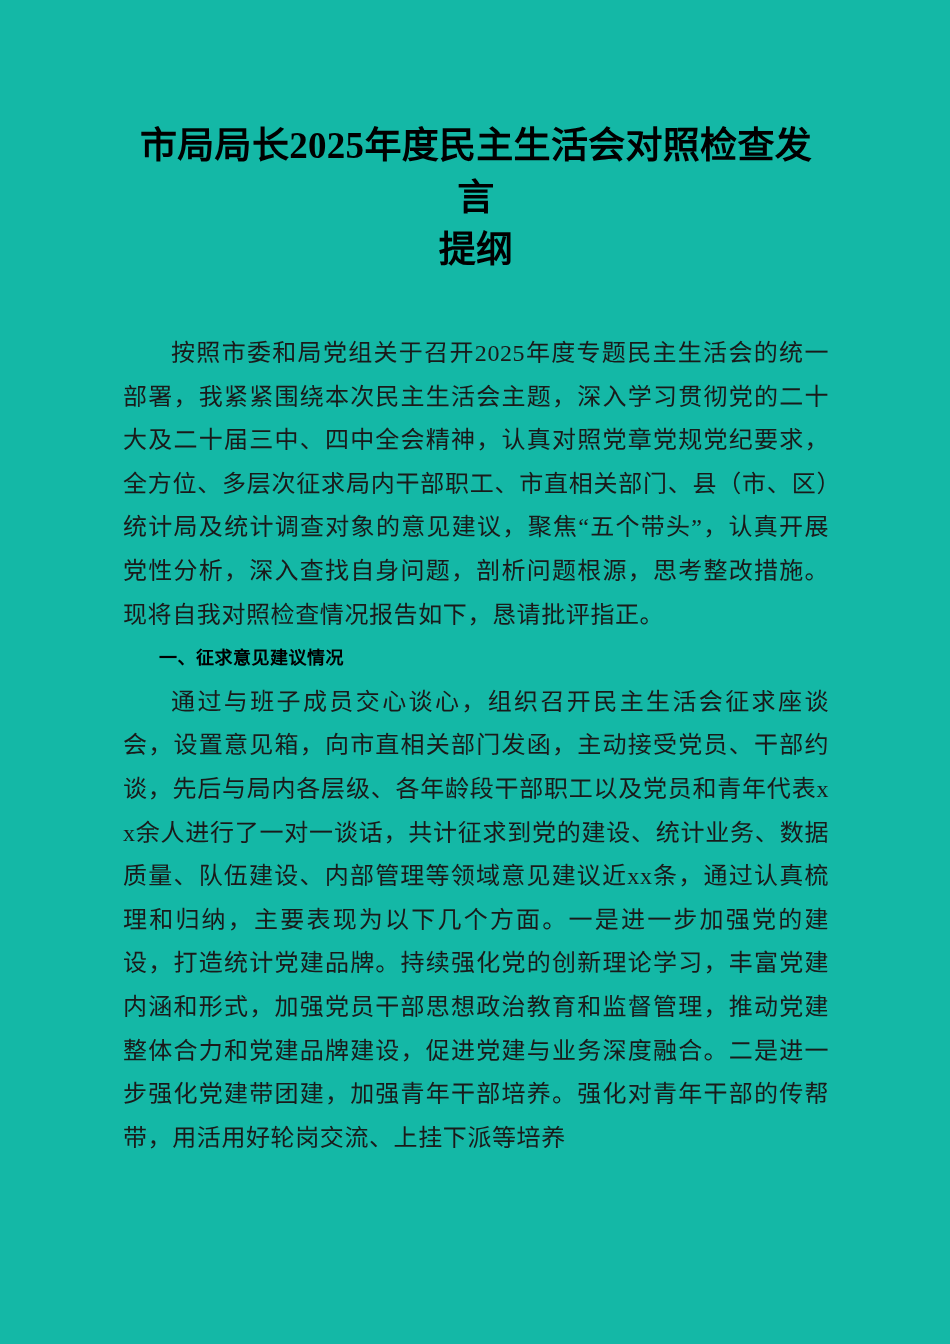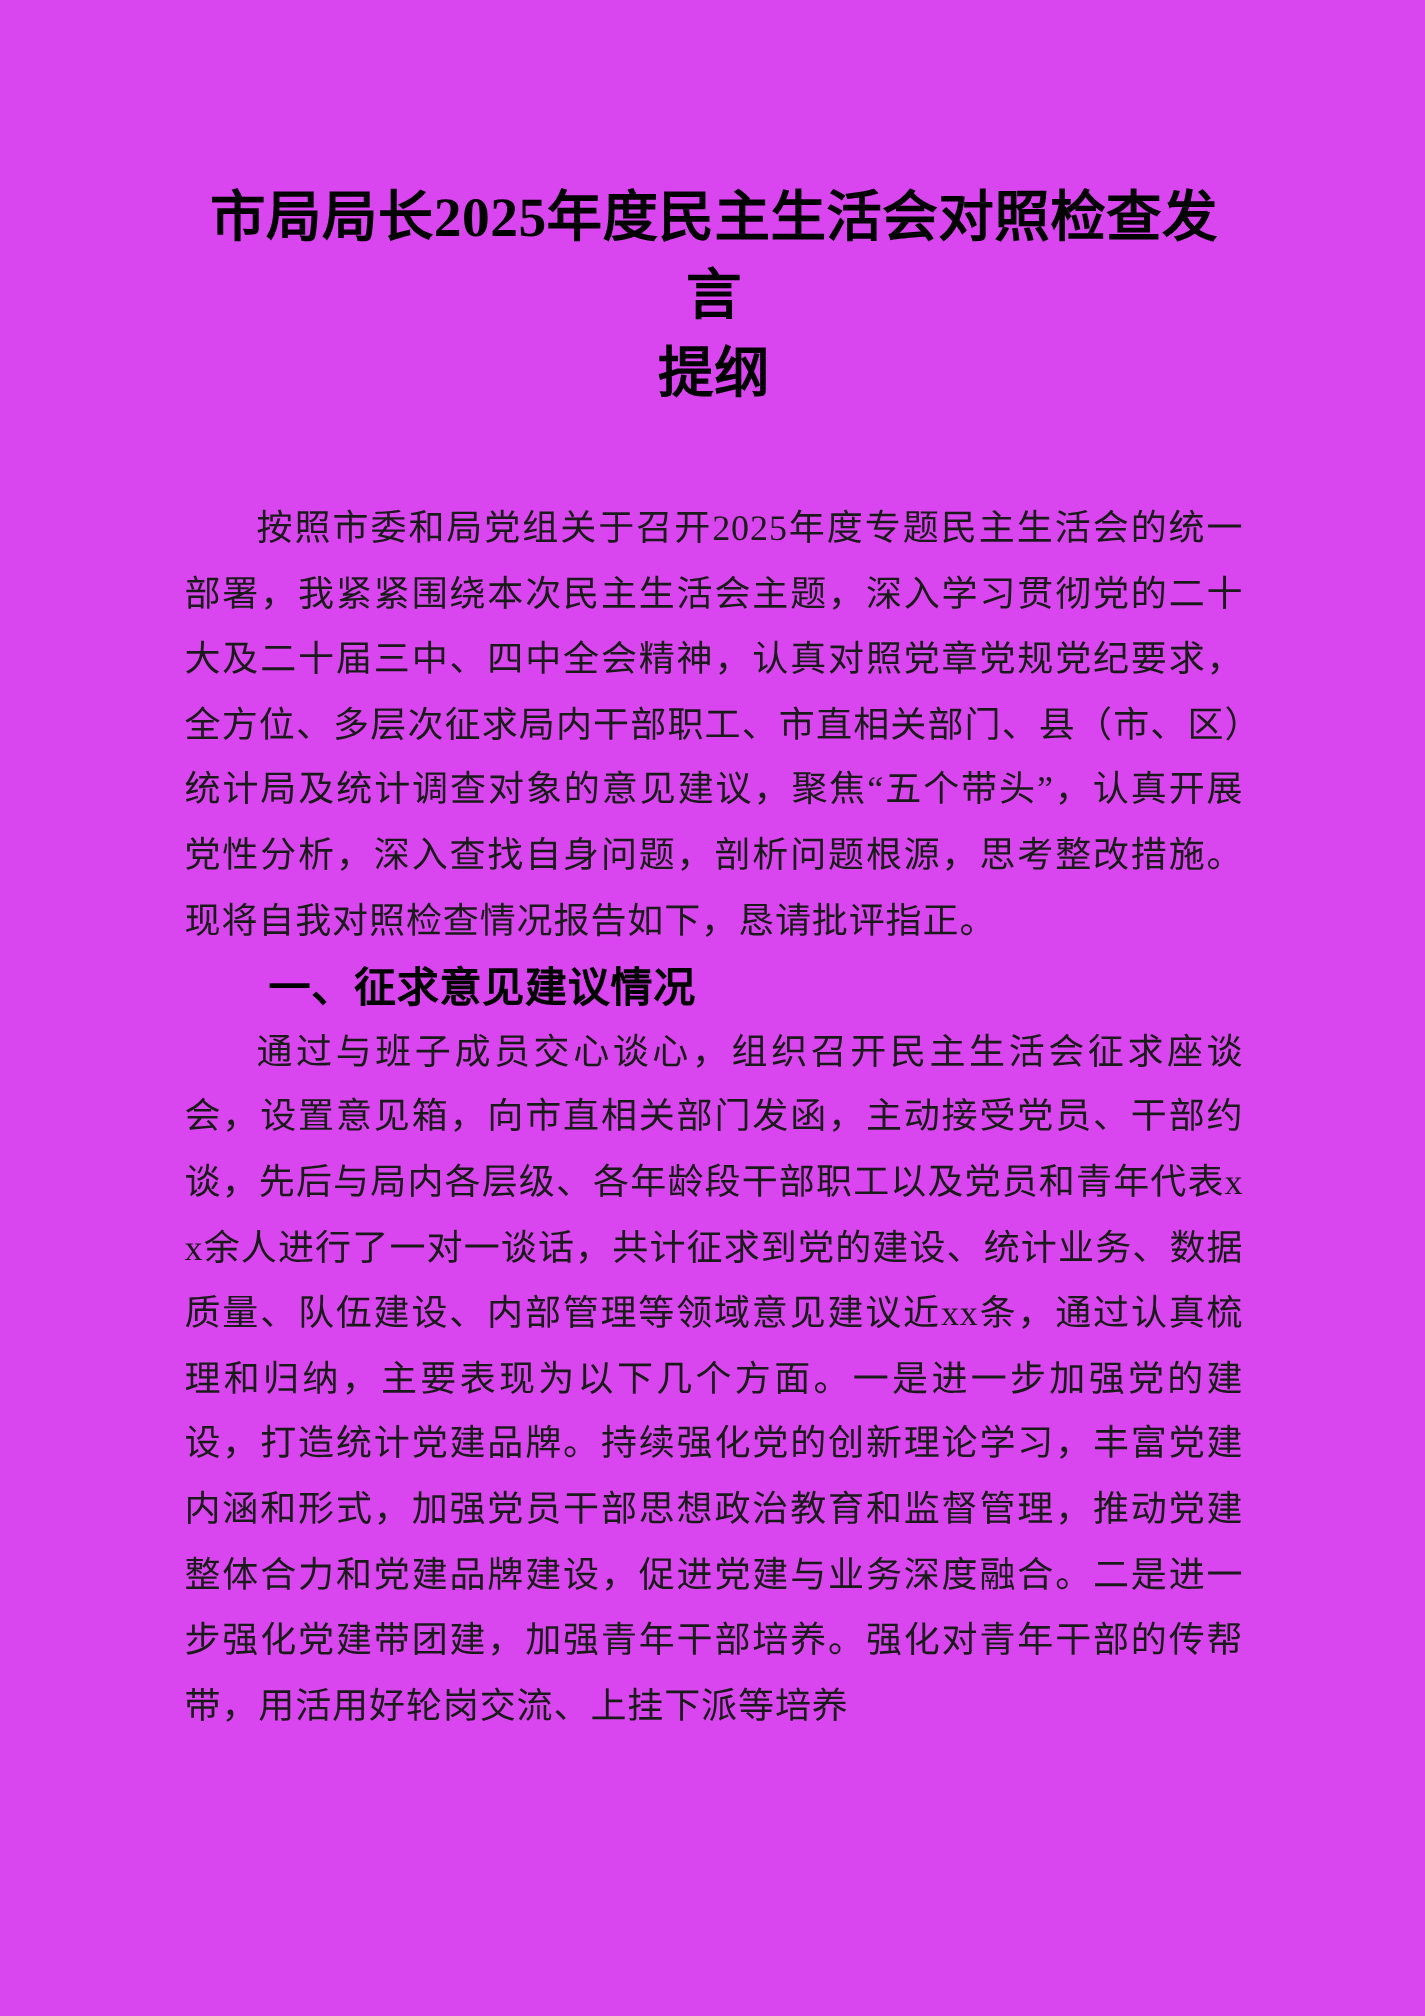--- a/index.html
+++ b/index.html
@@ -7,21 +7,21 @@
     margin: 0;
     padding: 0;
     background: #ffffff;
   }
 
   .page {
     position: relative;
     width: 950px;
     height: 1344px;
     margin: 0 auto;
-    background: #d946ef;
+    background: #14b8a6;
     overflow: hidden;
     box-sizing: border-box;
   }
 
   .content {
     position: absolute;
     left: 123px;
     top: 120px;
     width: 706px;
   }
@@ -51,21 +51,21 @@
     text-align: justify;
     text-justify: inter-ideograph;
     text-indent: 2em;
     letter-spacing: 0.6px;
     word-break: break-all;
   }
 
   h2.section-heading {
     font-family: "Liberation Sans", "DejaVu Sans", sans-serif;
     font-weight: bold;
-    font-size: 28px;
+    font-size: 18px;
     line-height: 43.6px;
     color: #000000;
     margin: 0;
     text-indent: 2em;
     letter-spacing: 0.5px;
     text-align: left;
   }
 </style>
 </head>
 <body>

